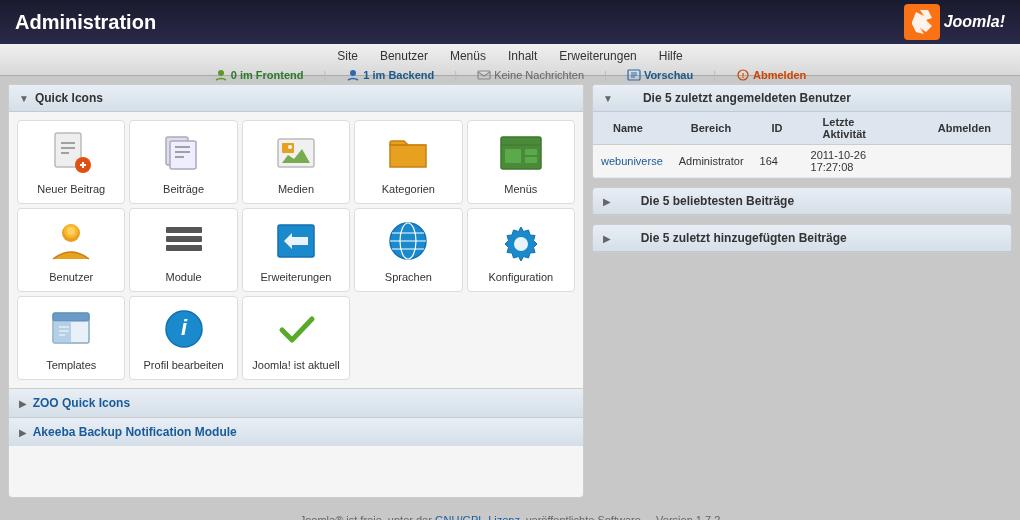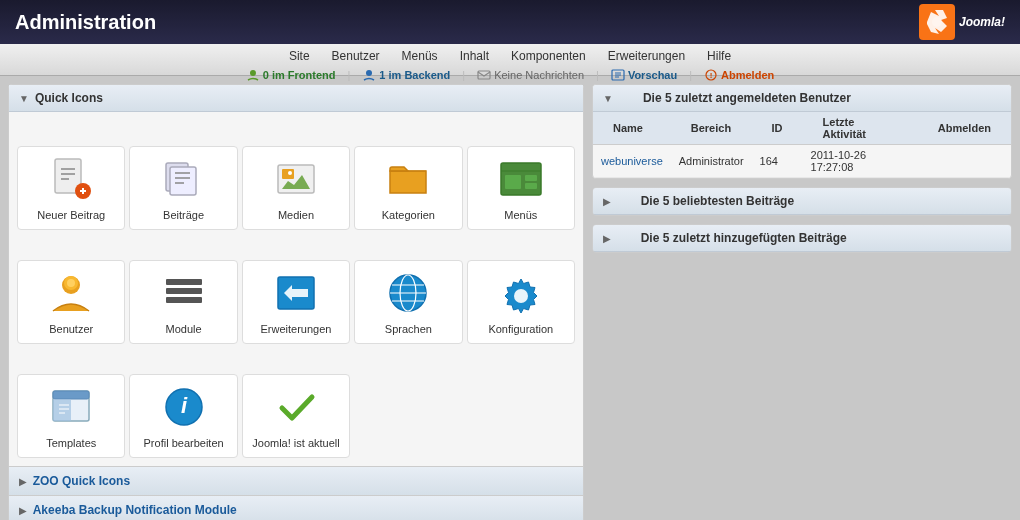--- a/index.html
+++ b/index.html
@@ -24,21 +24,21 @@
       color: #fff;
       font-size: 20px;
       font-weight: bold;
     }
     .joomla-logo {
       display: flex;
       align-items: center;
     }
     .joomla-logo-text {
       color: #fff;
-      font-size: 12px;
+      font-size: 16px;
       font-weight: bold;
       font-style: italic;
     }
     .joomla-logo-icon {
       width: 36px;
       height: 36px;
       margin-right: 4px;
     }
 
     
@@ -60,21 +60,21 @@
     .nav-item {
       padding: 5px 10px;
       cursor: pointer;
       font-size: 12px;
       color: #333;
       border-radius: 3px;
     }
     .nav-right {
       display: flex;
       align-items: center;
-      gap: 12px;
+      gap: 20px;
       font-size: 11px;
     }
     .nav-right-item {
       display: flex;
       align-items: center;
       gap: 3px;
       color: #444;
     }
     .nav-badge-green { color: #2a7a2a; font-weight: bold; }
     .nav-badge-blue { color: #1a5a8a; font-weight: bold; }
@@ -127,21 +127,20 @@
       flex-direction: column;
       align-items: center;
       justify-content: center;
       padding: 8px 4px;
       background: #fff;
       border: 1px solid #ddd;
       border-radius: 4px;
       cursor: pointer;
       min-height: 80px;
       gap: 6px;
-      margin-top: 26px;
     }
 
     .icon-img {
       width: 48px;
       height: 48px;
       display: flex;
       align-items: center;
       justify-content: center;
     }
 
@@ -249,21 +248,20 @@
     <span class="joomla-logo-text">Joomla!</span>
   </div>
 </div>
 
 <div class="navbar">
   <div class="nav-left">
     <div class="nav-item">Site</div>
     <div class="nav-item">Benutzer</div>
     <div class="nav-item">Menüs</div>
     <div class="nav-item">Inhalt</div>
-    <div class="nav-item">Komponenten</div>
     <div class="nav-item">Erweiterungen</div>
     <div class="nav-item">Hilfe</div>
   </div>
   <div class="nav-right">
     <div class="nav-right-item nav-badge-green">
       <svg width="14" height="14" viewBox="0 0 14 14">
           <circle cx="7" cy="5" r="3" fill="#5a9a2a"></circle>
           <path d="M2 12 Q7 9 12 12" stroke="#5a9a2a" fill="none" stroke-width="1.5"></path>
         </svg>
       <span>0 im Frontend</span>

